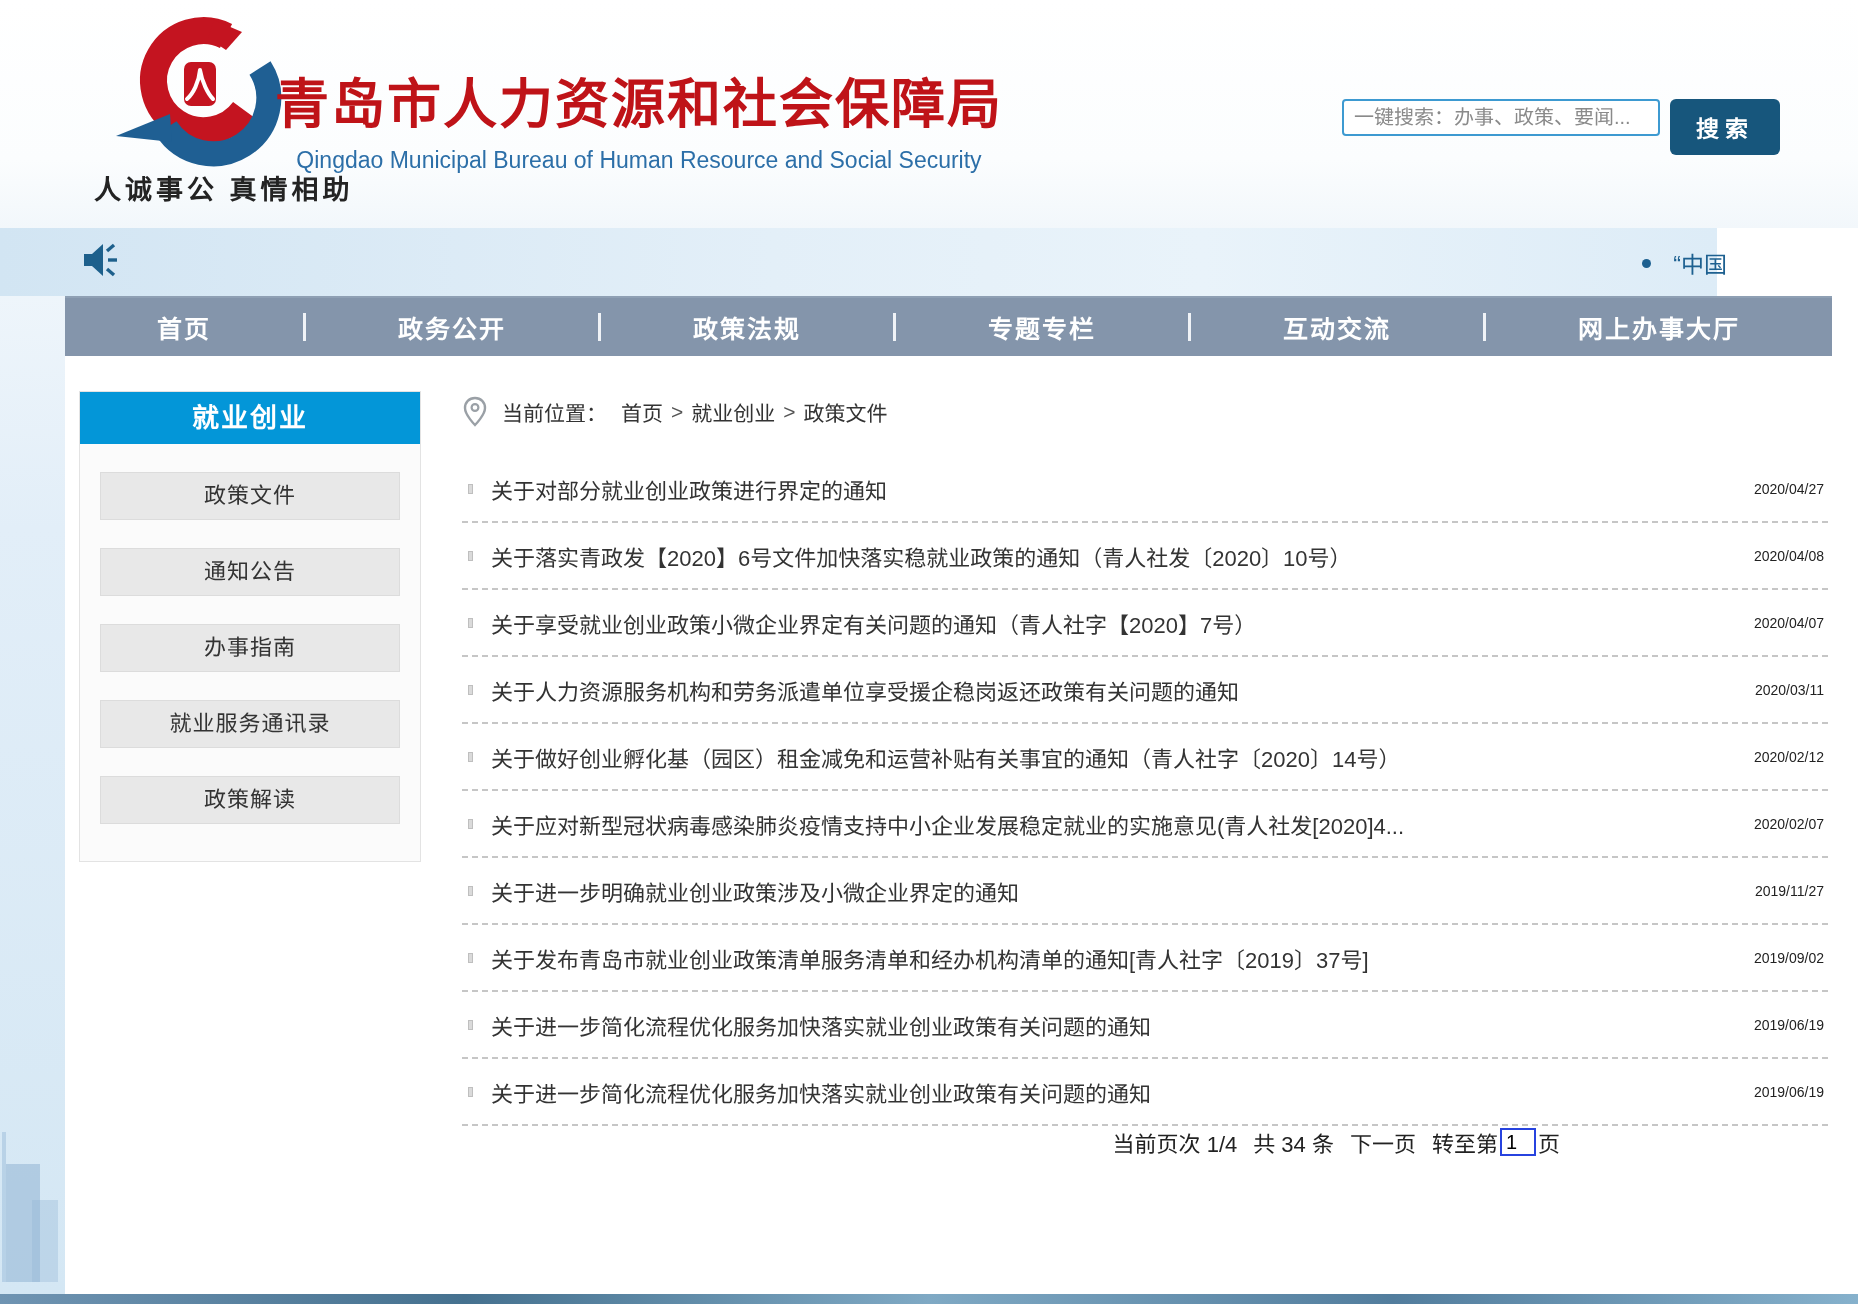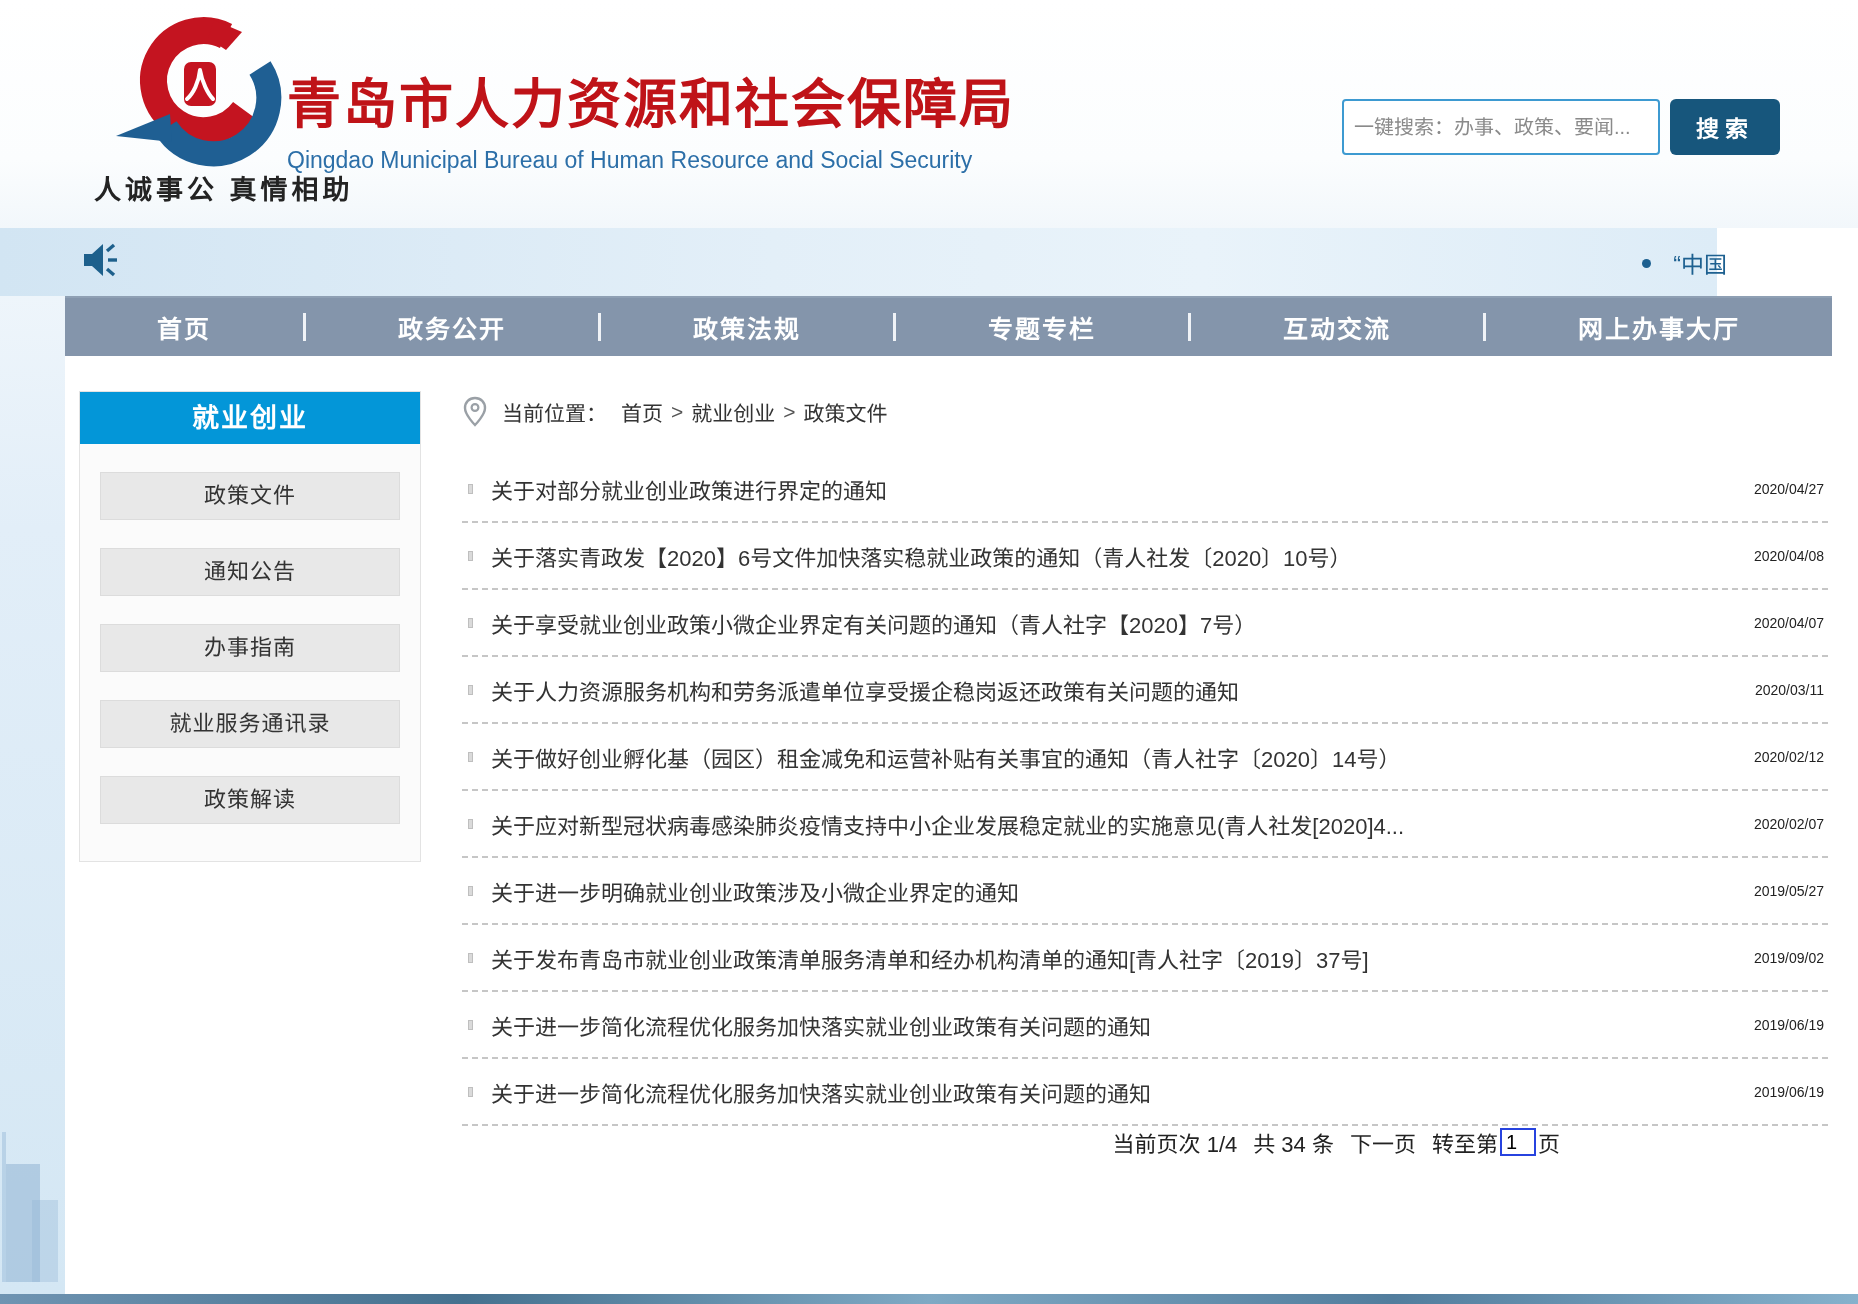--- a/index.html
+++ b/index.html
@@ -25,30 +25,30 @@
   
   .header {
     position:absolute; left:0; top:0; width:1858px; height:228px;
     background:linear-gradient(180deg,#ffffff 0%,#fbfdfe 70%,#f2f7fb 100%);
   }
   .logo-wrap { position:absolute; left:108px; top:10px; width:200px; height:160px; }
   .motto {
     position:absolute; left:94px; top:168px;
     font-size:27px; font-weight:bold; color:#232323; letter-spacing:4px; white-space:nowrap;
   }
-  .titles { position:absolute; left:287px; top:60px; }
+  .titles { position:absolute; left:275px; top:60px;text-align:center; }
   .site-title {
     font-size:54px; font-weight:bold; color:#BF1318; letter-spacing:2px; white-space:nowrap;
   }
   .site-subtitle {
     margin-top:8px; font-size:23px; color:#2C6FA8; white-space:nowrap;
   }
   .search-area { position:absolute; left:1342px; top:99px; display:flex; }
   .search-input {
-    width:318px; height:56px; border:2px solid #3D9AD1; border-radius:4px;
+    width:318px; height:37px; border:2px solid #3D9AD1; border-radius:4px;
     font-size:20px; color:#444; padding:0 10px; outline:none; background:#fff;
   }
   .search-input::placeholder { color:#8a8a8a; }
   .search-button {
     width:110px; height:56px; margin-left:10px; border:none; border-radius:6px;
     background:#17567C; color:#ffffff; font-size:23px; font-weight:bold;
     letter-spacing:6px; cursor:pointer;
   }
 
   
@@ -252,21 +252,21 @@
           <span class="doc-date">2020/02/12</span>
         </li>
         <li class="doc-row">
           <span class="bullet"></span>
           <a class="doc-title">关于应对新型冠状病毒感染肺炎疫情支持中小企业发展稳定就业的实施意见(青人社发[2020]4...</a>
           <span class="doc-date">2020/02/07</span>
         </li>
         <li class="doc-row">
           <span class="bullet"></span>
           <a class="doc-title">关于进一步明确就业创业政策涉及小微企业界定的通知</a>
-          <span class="doc-date">2019/05/27</span>
+          <span class="doc-date">2019/11/27</span>
         </li>
         <li class="doc-row">
           <span class="bullet"></span>
           <a class="doc-title">关于发布青岛市就业创业政策清单服务清单和经办机构清单的通知[青人社字〔2019〕37号]</a>
           <span class="doc-date">2019/09/02</span>
         </li>
         <li class="doc-row">
           <span class="bullet"></span>
           <a class="doc-title">关于进一步简化流程优化服务加快落实就业创业政策有关问题的通知</a>
           <span class="doc-date">2019/06/19</span>

